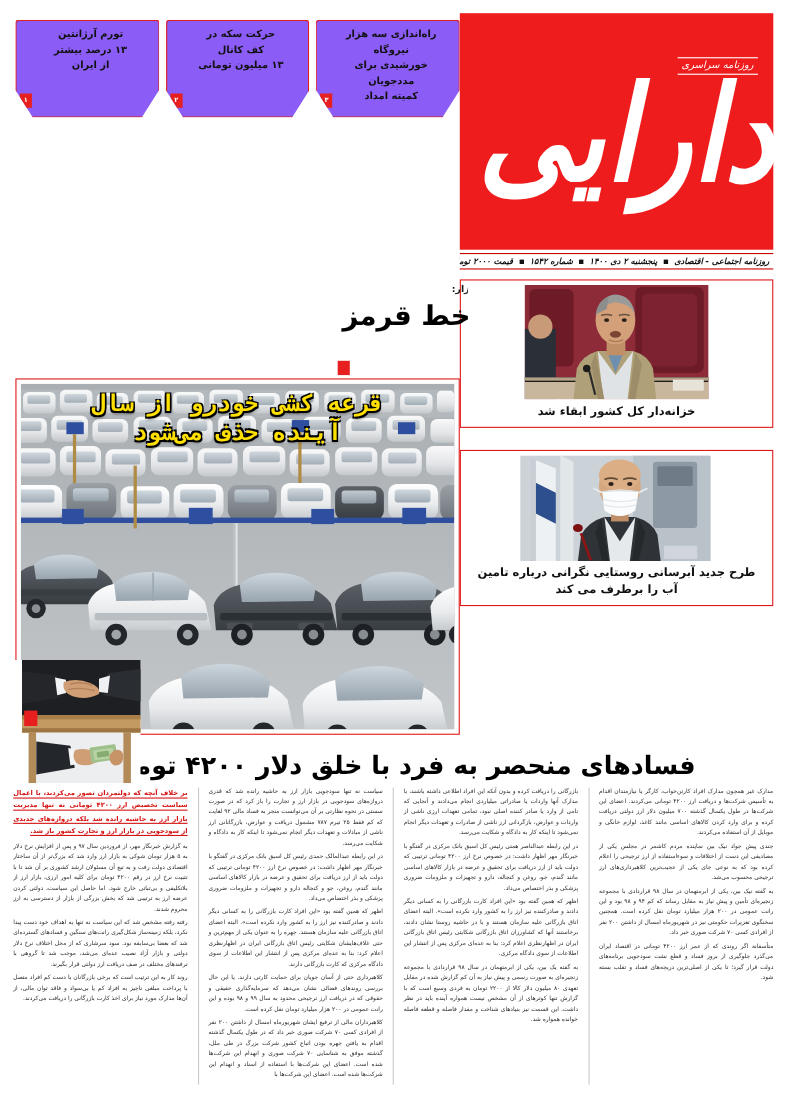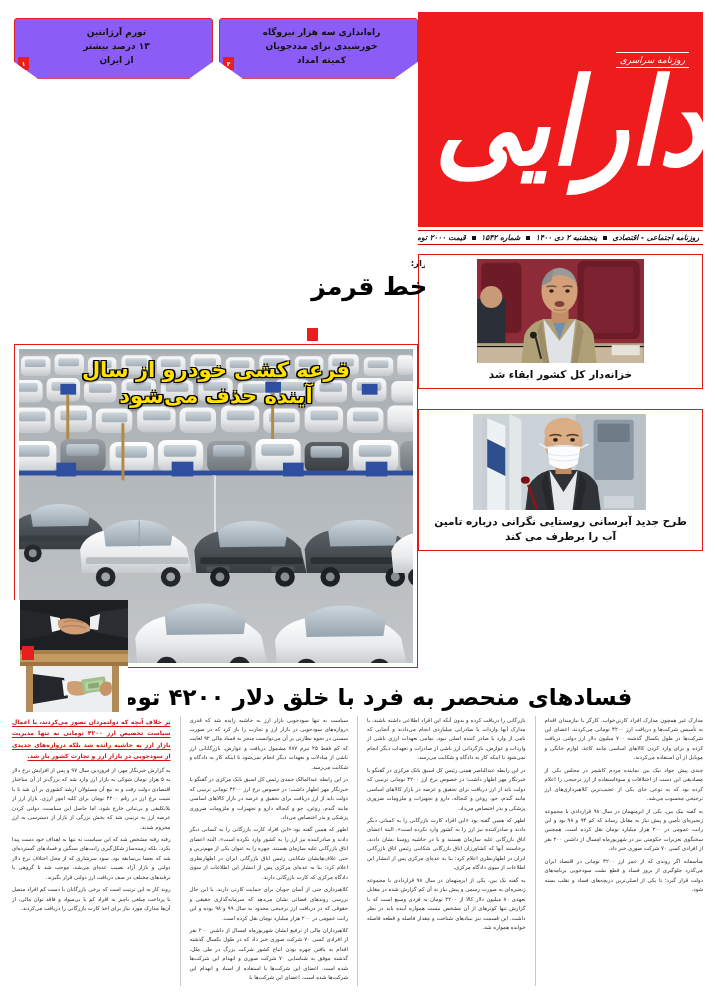--- a/index.html
+++ b/index.html
@@ -196,20 +196,21 @@
     text-align: center;
     color: #111;
     line-height: 1.45;
     padding: 4px 6px 2px 6px;
   }
 
   
   .mid-left {
     flex: 1;
     padding-left: 4px;
+    font-family: Liberation Mono, monospace;
   }
   .car-card {
     border: 1.8px solid #e01818;
     padding: 4px;
     height: 324px;
     position: relative;
     background: #fff;
   }
   .car-frame {
     width: 100%;
@@ -323,20 +324,26 @@
 
     <div class="teasers">
 
       <div class="teaser">
         <div>راه‌اندازی سه هزار نیروگاه</div>
         <div>خورشیدی برای مددجویان</div>
         <div>کمیته امداد</div>
         <div class="teaser-num">۳</div>
       </div>
 
+      <div class="teaser">
+        <div>حرکت سکه در</div>
+        <div>کف کانال</div>
+        <div>۱۳ میلیون تومانی</div>
+        <div class="teaser-num">۲</div>
+      </div>
 
       <div class="teaser">
         <div>تورم آرژانتین</div>
         <div>۱۳ درصد بیشتر</div>
         <div>از ایران</div>
         <div class="teaser-num">۱</div>
       </div>
 
     </div>
   </div>

